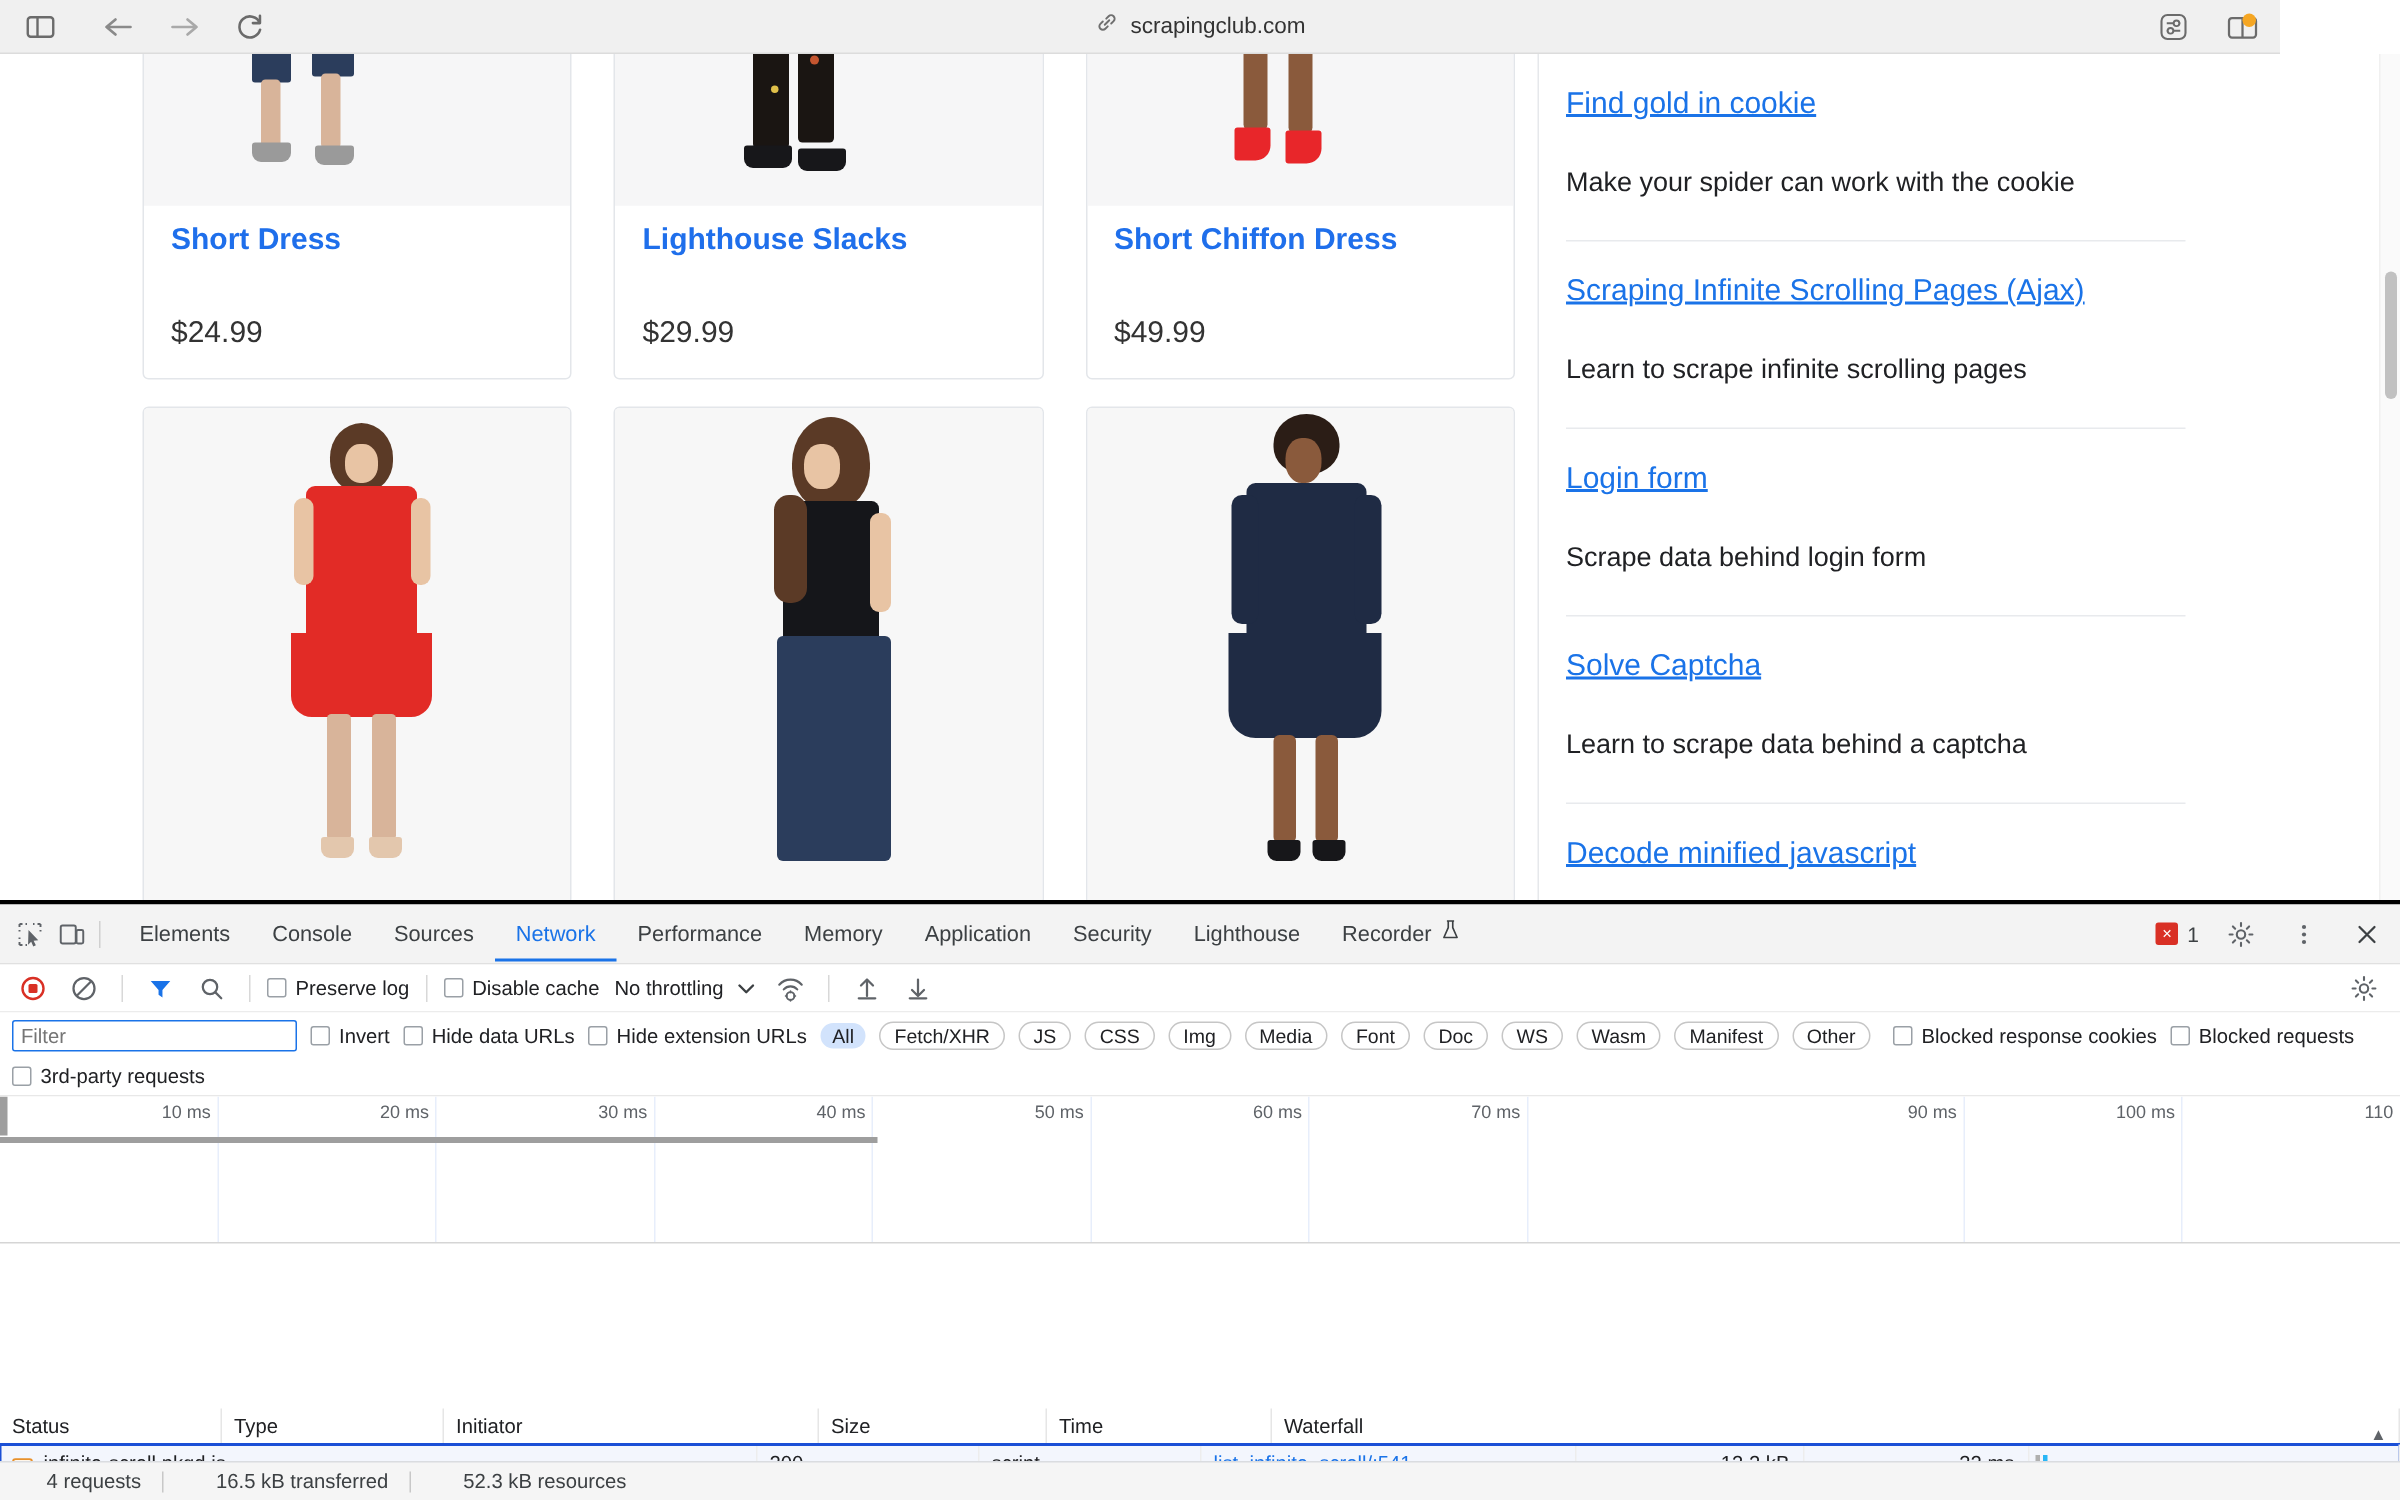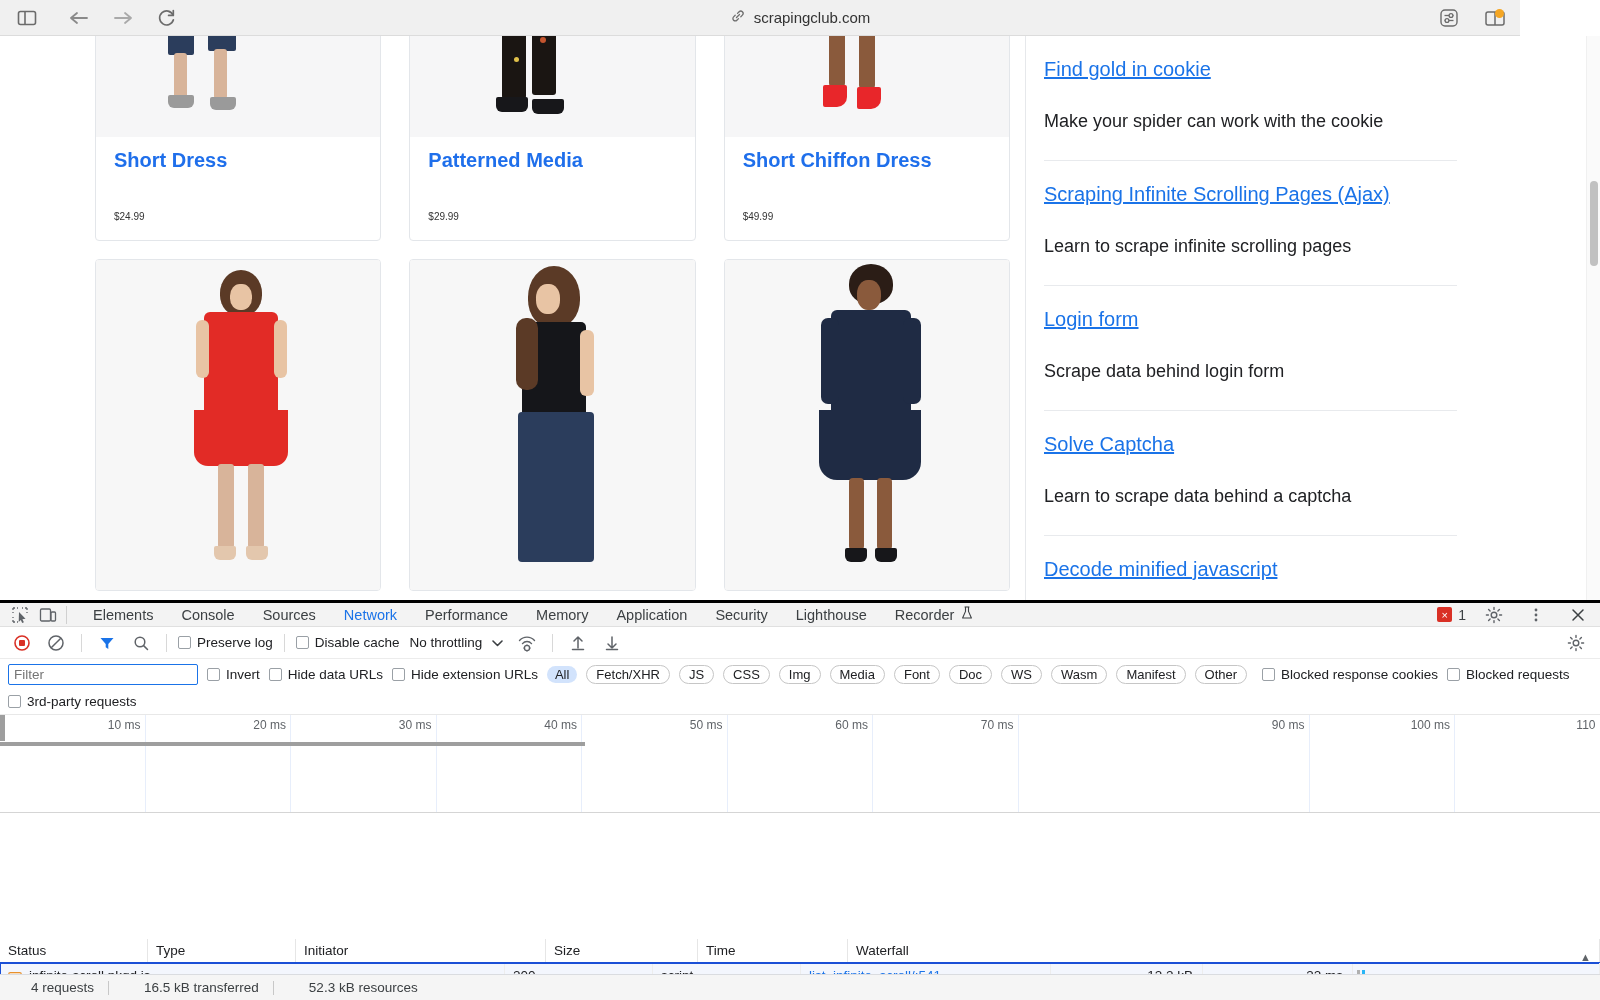--- a/index.html
+++ b/index.html
@@ -53,21 +53,21 @@
   .prow { display: flex; gap: 28px; margin-bottom: 18px; }
   .card {
     width: 288px; background: #fff;
     border: 1px solid #e3e6ea; border-radius: 4px;
     overflow: hidden;
   }
   .card-img { height: 136px; background: #f4f4f5; position: relative; overflow: hidden; }
   .card-img.tall { height: 330px; }
   .card-body { padding: 12px 18px 18px 18px; }
   .card-title { color: #1f6feb; font-size: 20px; font-weight: bold; margin-bottom: 8px; }
-  .card-price { color: #333; font-size: 10px; margin-top: 39px; }
+  .card-price { color: #333; font-size: 20px; margin-top: 39px; }
 
   
   .photo { position: absolute; inset: 0; background: #f6f6f7; }
   .leg { position: absolute; background: #d8b49a; border-radius: 3px; }
   .shoe { position: absolute; border-radius: 2px 2px 6px 6px; }
   .jean { position: absolute; background: #2b3d5c; border-radius: 2px; }
   .dress-red { position: absolute; background: #e22b26; }
   .dress-navy { position: absolute; background: #1f2b44; }
   .hair { position: absolute; background: #5b3a26; border-radius: 50% 50% 45% 45%; }
   .skin { position: absolute; background: #e8c4a4; }
@@ -94,21 +94,21 @@
     background: #c1c1c1; border-radius: 4px;
   }
 
   
   #devtools {
     position: absolute; top: 600px; left: 0; width: 1600px; height: 400px;
     background: #ffffff; border-top: 3px solid #000;
     font-size: 12px; color: #202124;
   }
   #dt-tabbar {
-    height: 24px; display: flex; align-items: center;
+    height: 40px; display: flex; align-items: center;
     border-bottom: 1px solid #e0e0e0; background: #f3f3f3;
     position: relative;
   }
   .dt-icon-btn {
     width: 28px; height: 28px; display: flex; align-items: center; justify-content: center;
     color: #5f6368;
   }
   #dt-tabs { display: flex; align-items: center; height: 36px; margin-left: 8px; }
   .dt-tab {
     padding: 0 14px; height: 36px; line-height: 36px;
@@ -301,21 +301,21 @@
               <div style="position:absolute;left:92px;top:-10px;width:24px;height:108px;background:#1a1512;border-radius:3px;"></div>
               <div style="position:absolute;left:122px;top:-10px;width:24px;height:104px;background:#1a1512;border-radius:3px;"></div>
 
               <div style="position:absolute;left:130px;top:36px;width:6px;height:6px;background:#c4552f;border-radius:50%;"></div>
               <div style="position:absolute;left:104px;top:56px;width:5px;height:5px;background:#e0c04a;border-radius:50%;"></div>
               <div class="shoe" style="left:86px;top:96px;width:32px;height:15px;background:#17171a;"></div>
               <div class="shoe" style="left:122px;top:98px;width:32px;height:15px;background:#17171a;"></div>
             </div>
           </div>
           <div class="card-body">
-            <div class="card-title">Patterned Media</div>
+            <div class="card-title">Lighthouse Slacks</div>
             <div class="card-price">$29.99</div>
           </div>
         </div>
 
         <div class="card">
           <div class="card-img">
             <div class="photo">
               <div class="skin-d" style="left:104px;top:-10px;width:16px;height:96px;border-radius:4px;"></div>
               <div class="skin-d" style="left:134px;top:-10px;width:16px;height:98px;border-radius:4px;"></div>
               <div class="shoe" style="left:98px;top:84px;width:24px;height:22px;background:#e8262a;border-radius:2px 2px 10px 2px;"></div>

